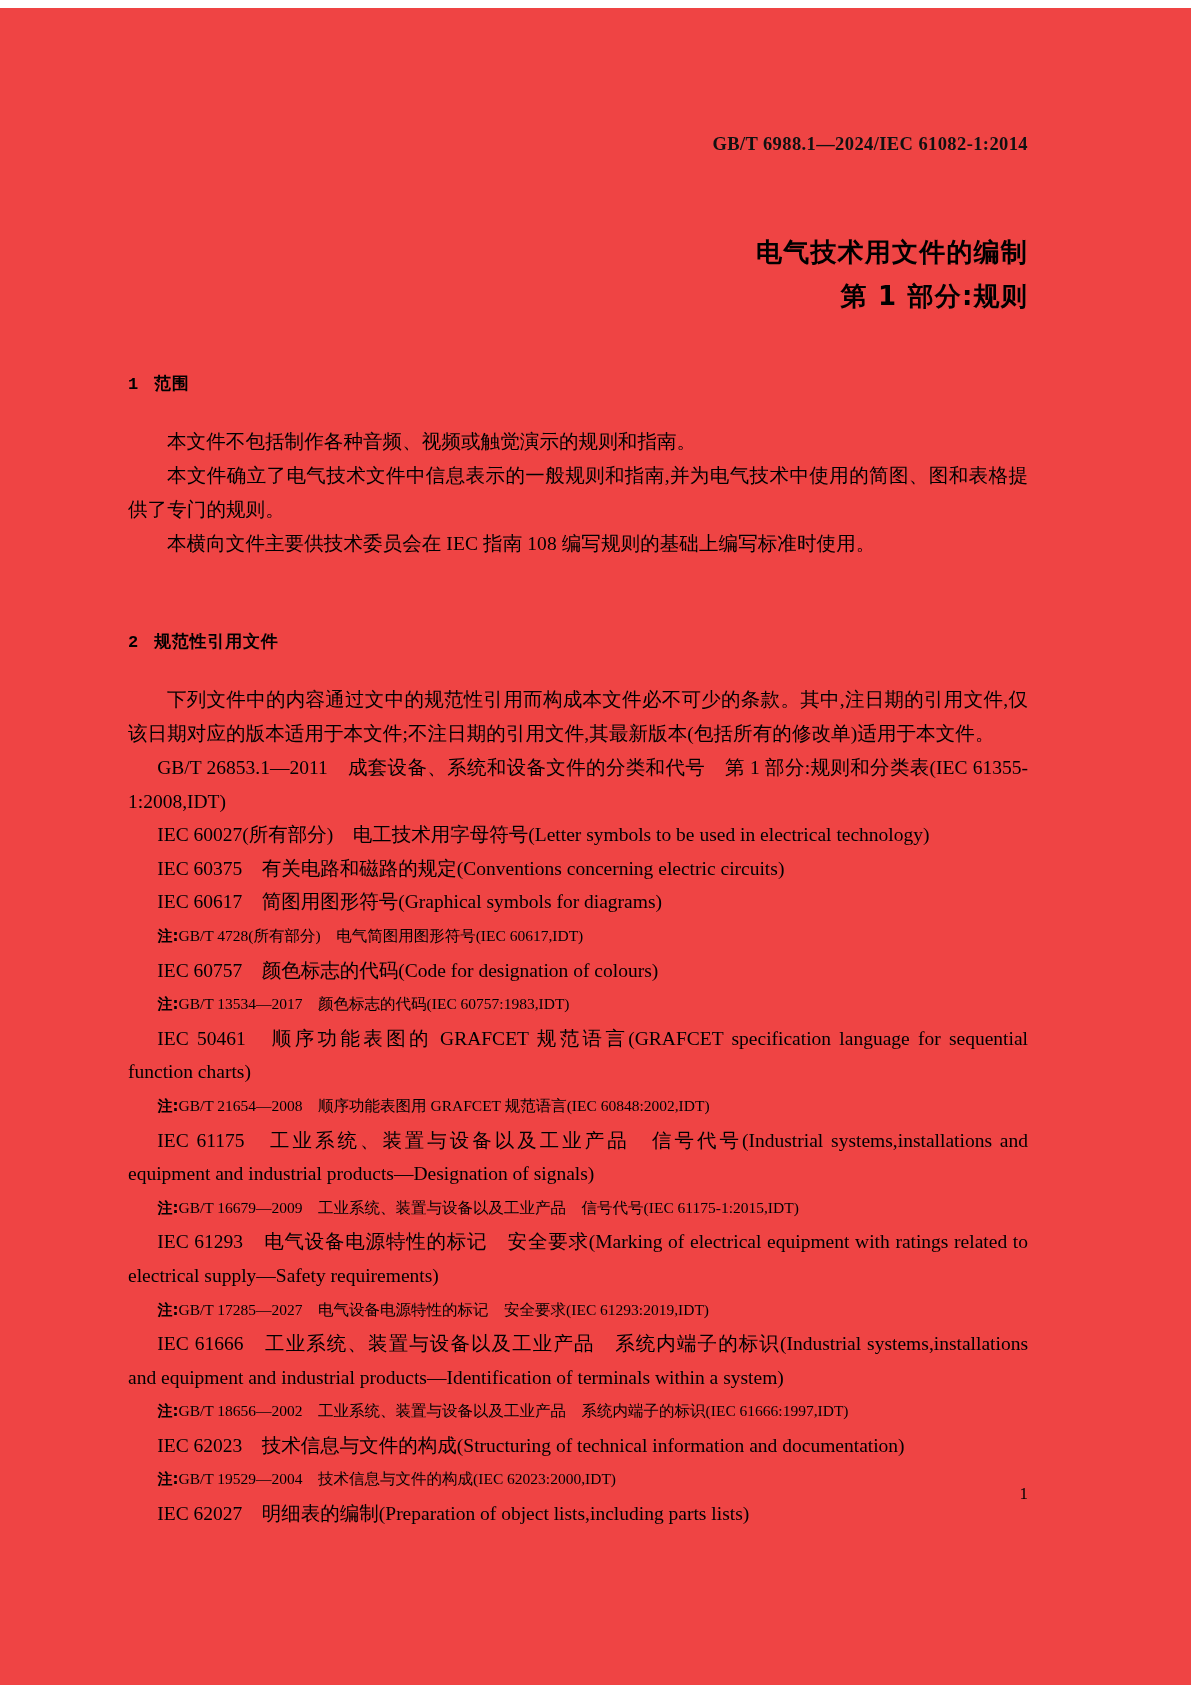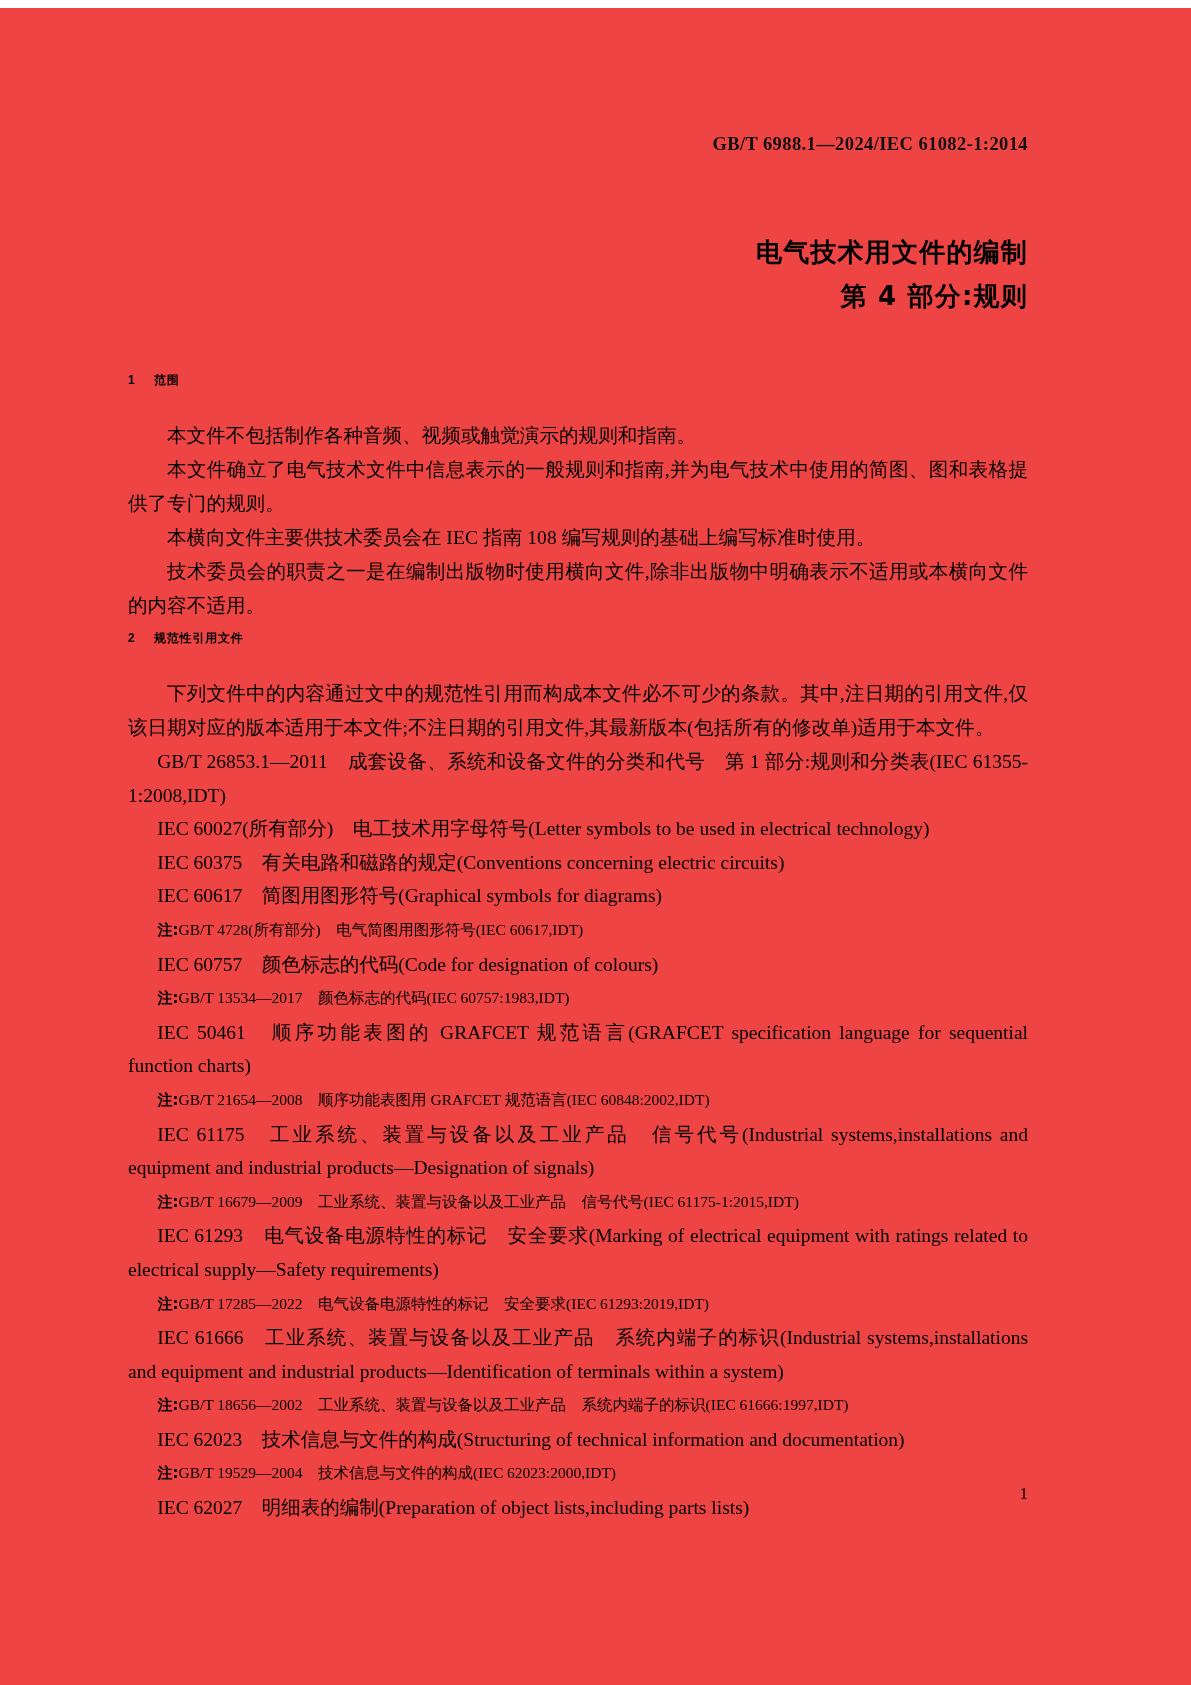--- a/index.html
+++ b/index.html
@@ -48,22 +48,22 @@
     font-size: 26px;
     font-weight: bold;
     letter-spacing: 1.2px;
     line-height: 44px;
     color: #000;
     text-align: right;
   }
 
   
   .sec-heading {
-    font-family: Liberation Sans, sans-serif;
-    font-size: 12px;
+    font-family: Liberation Mono, monospace;
+    font-size: 17px;
     font-weight: bold;
     letter-spacing: 0.8px;
     color: #000;
   }
   .sec-heading .num {
     display: inline-block;
     min-width: 26px;
   }
 
   
@@ -125,35 +125,34 @@
 </style>
 </head>
 <body>
 
 <div class="page">
 
   <div class="page-header">GB/T 6988.1—2024/IEC 61082-1:2014</div>
 
   <div class="doc-title">
     <div class="line">电气技术用文件的编制</div>
-    <div class="line">第 4 部分:规则</div>
+    <div class="line">第 1 部分:规则</div>
   </div>
 
   <div id="block-scope">
 
     <div class="sec-heading">
       <span class="num">1</span><span>范围</span>
     </div>
 
     <div class="gap-lg"></div>
 
     <p class="body indent">本文件不包括制作各种音频、视频或触觉演示的规则和指南。</p>
     <p class="body indent">本文件确立了电气技术文件中信息表示的一般规则和指南,并为电气技术中使用的简图、图和表格提供了专门的规则。</p>
     <p class="body indent">本横向文件主要供技术委员会在 IEC 指南 108 编写规则的基础上编写标准时使用。</p>
-    <p class="body indent">技术委员会的职责之一是在编制出版物时使用横向文件,除非出版物中明确表示不适用或本横向文件的内容不适用。</p>
   </div>
 
   <div id="block-normrefs">
 
     <div class="sec-heading">
       <span class="num">2</span><span>规范性引用文件</span>
     </div>
 
     <div class="gap-lg"></div>
 
@@ -165,21 +164,21 @@
         <p class="ref">IEC 60375　有关电路和磁路的规定(Conventions concerning electric circuits)</p>
         <p class="ref">IEC 60617　简图用图形符号(Graphical symbols for diagrams)</p>
         <p class="note"><span class="note-label">注:</span><span>GB/T 4728(所有部分)　电气简图用图形符号(IEC 60617,IDT)</span></p>
         <p class="ref">IEC 60757　颜色标志的代码(Code for designation of colours)</p>
         <p class="note"><span class="note-label">注:</span><span>GB/T 13534—2017　颜色标志的代码(IEC 60757:1983,IDT)</span></p>
         <p class="ref">IEC 50461　顺序功能表图的 GRAFCET 规范语言(GRAFCET specification language for sequential function charts)</p>
         <p class="note"><span class="note-label">注:</span><span>GB/T 21654—2008　顺序功能表图用 GRAFCET 规范语言(IEC 60848:2002,IDT)</span></p>
         <p class="ref">IEC 61175　工业系统、装置与设备以及工业产品　信号代号(Industrial systems,installations and equipment and industrial products—Designation of signals)</p>
         <p class="note"><span class="note-label">注:</span><span>GB/T 16679—2009　工业系统、装置与设备以及工业产品　信号代号(IEC 61175-1:2015,IDT)</span></p>
         <p class="ref">IEC 61293　电气设备电源特性的标记　安全要求(Marking of electrical equipment with ratings related to electrical supply—Safety requirements)</p>
-        <p class="note"><span class="note-label">注:</span><span>GB/T 17285—2022　电气设备电源特性的标记　安全要求(IEC 61293:2019,IDT)</span></p>
+        <p class="note"><span class="note-label">注:</span><span>GB/T 17285—2027　电气设备电源特性的标记　安全要求(IEC 61293:2019,IDT)</span></p>
         <p class="ref">IEC 61666　工业系统、装置与设备以及工业产品　系统内端子的标识(Industrial systems,installations and equipment and industrial products—Identification of terminals within a system)</p>
         <p class="note"><span class="note-label">注:</span><span>GB/T 18656—2002　工业系统、装置与设备以及工业产品　系统内端子的标识(IEC 61666:1997,IDT)</span></p>
         <p class="ref">IEC 62023　技术信息与文件的构成(Structuring of technical information and documentation)</p>
         <p class="note"><span class="note-label">注:</span><span>GB/T 19529—2004　技术信息与文件的构成(IEC 62023:2000,IDT)</span></p>
         <p class="ref">IEC 62027　明细表的编制(Preparation of object lists,including parts lists)</p>
       </div>
   </div>
 
   <div class="page-number">1</div>
 

